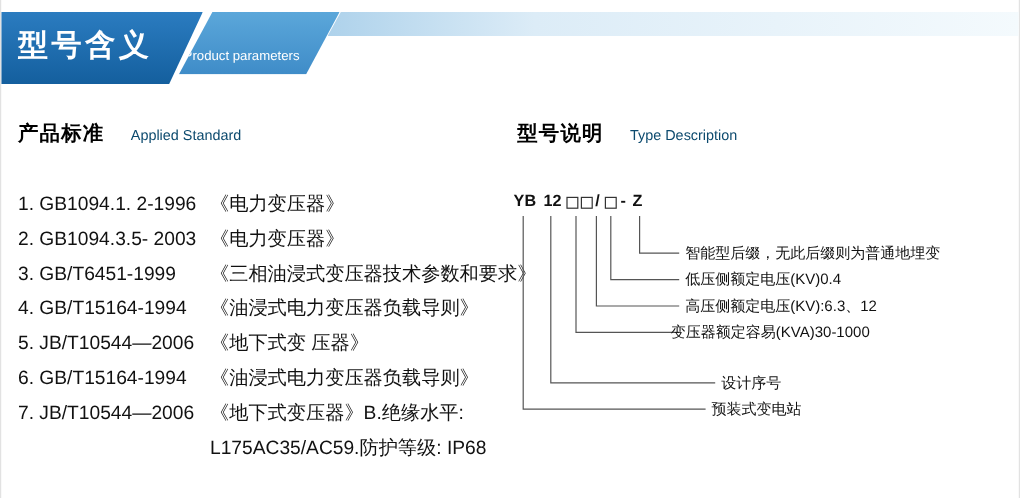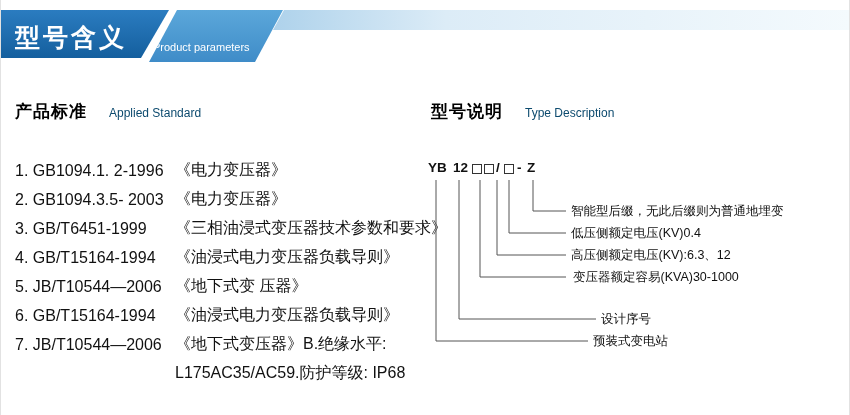--- a/index.html
+++ b/index.html
@@ -22,21 +22,21 @@
   .banner-mid{
     position:absolute;left:0;top:0;width:284px;height:52px;
     background:linear-gradient(180deg,#5ba7da 0%,#3f8cc8 100%);
     clip-path:polygon(176px 0,282px 0,254px 100%,148px 100%);
   }
   .banner-mid .subtitle{
     position:absolute;left:152px;top:31px;font-size:11px;color:#fff;
     white-space:nowrap;
   }
   .banner-dark{
-    position:absolute;left:0;top:0;width:180px;height:48px;
+    position:absolute;left:0;top:0;width:180px;height:60px;
     background:linear-gradient(180deg,#2b7cc0 0%,#145f9e 100%);
     clip-path:polygon(0 0,168px 0,140px 100%,0 100%);
   }
   .banner-dark .title{
     position:absolute;left:14px;top:11px;font-size:25px;font-weight:700;
     color:#fff;letter-spacing:3px;white-space:nowrap;
   }
 
   
   .sec-h{position:absolute;white-space:nowrap;}
@@ -63,21 +63,21 @@
   .model .box{
     position:absolute;top:4px;width:8px;height:8px;border:1px solid #333;background:#fff;
   }
   .model .b1{left:46px;} .model .b2{left:58px;} .model .b3{left:78px;}
   .callout-svg{position:absolute;left:0;top:0;width:420px;height:200px;}
   .callout-svg polyline{fill:none;stroke:#555;stroke-width:1;}
   .lbl{position:absolute;font-size:12.5px;color:#111;white-space:nowrap;line-height:14px;}
   .lbl0{left:145px;top:44px;}
   .lbl1{left:145px;top:66px;}
   .lbl2{left:145px;top:88px;}
-  .lbl3{left:147px;top:110px;}
+  .lbl3{left:133px;top:110px;}
   .lbl4{left:175px;top:152px;text-align:center;}
   .lbl5{left:167px;top:174px;}
 </style>
 </head>
 <body>
 
 <div class="page">
 
   <header class="banner">
     <div class="banner-light"></div>

